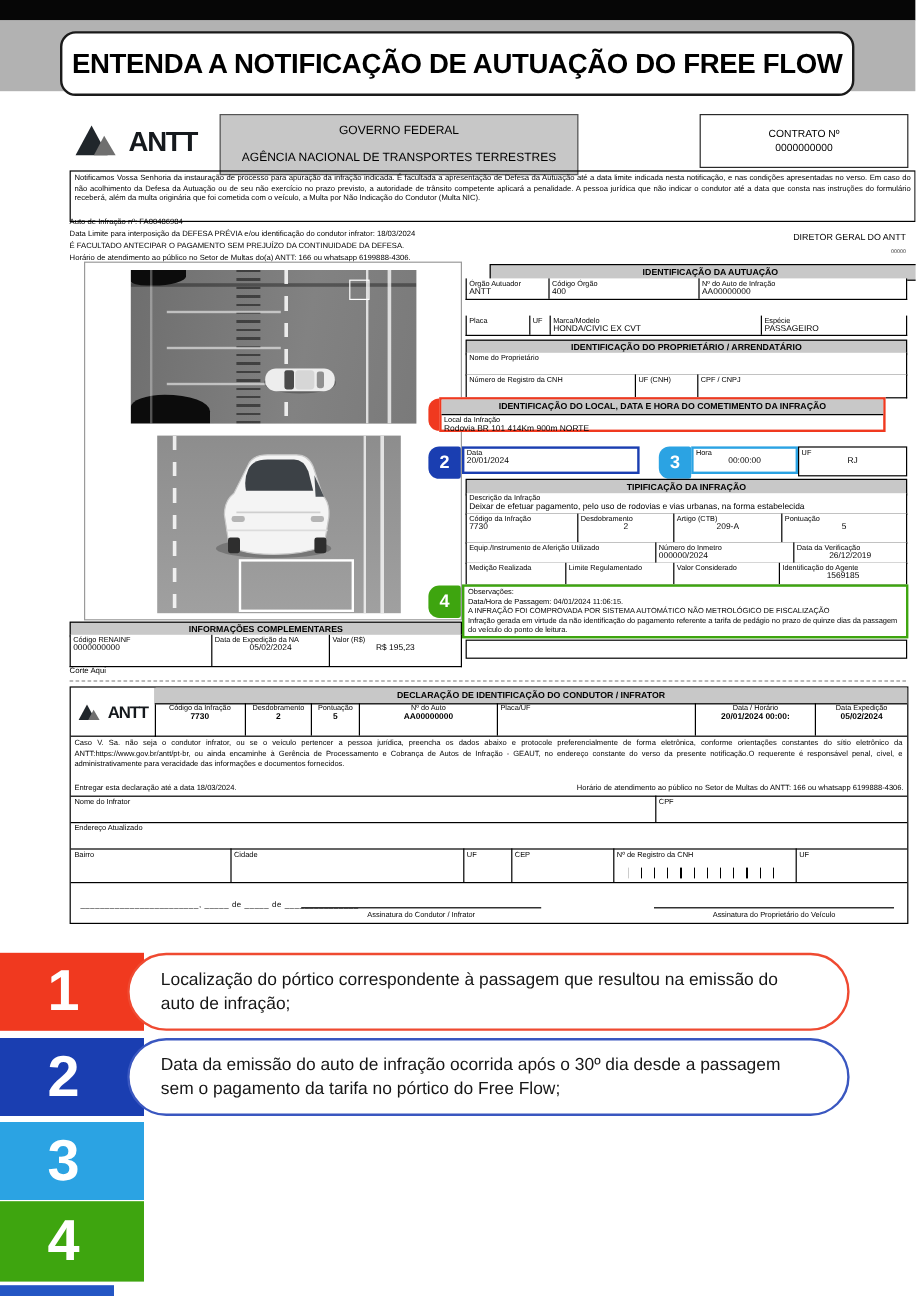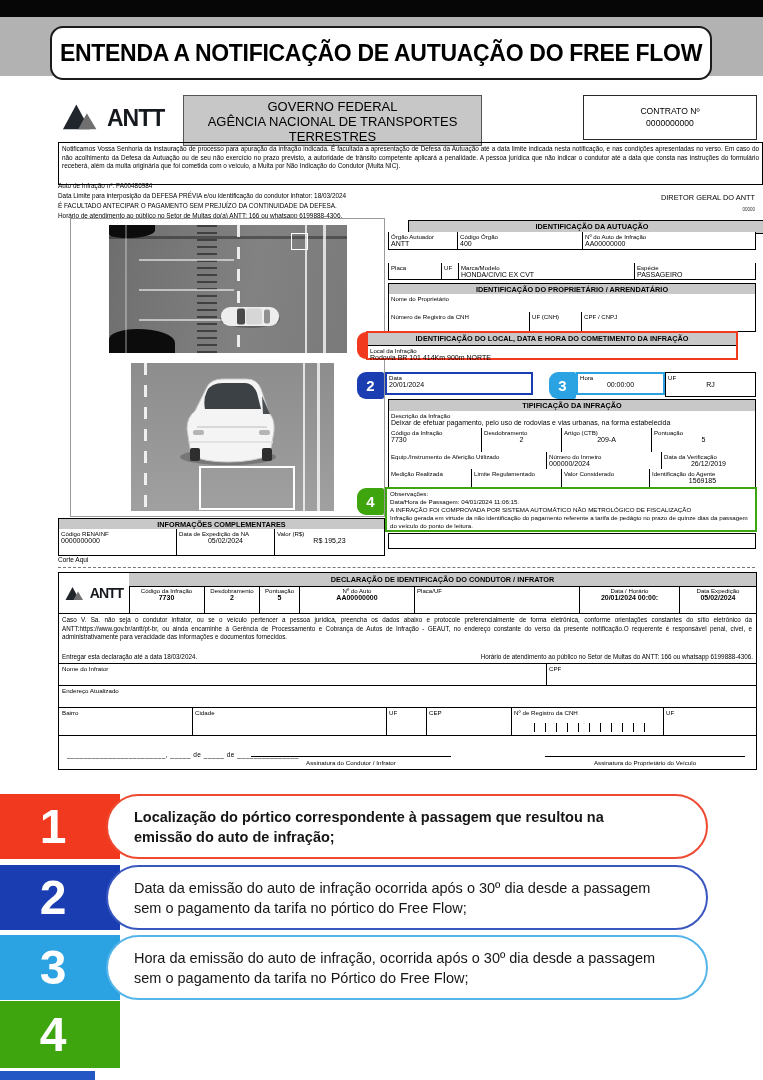--- a/index.html
+++ b/index.html
@@ -14,21 +14,21 @@
             border-radius:13px;display:flex;align-items:center;justify-content:center;
             font-size:23px;font-weight:bold;letter-spacing:-0.3px;}
 
   
   .logo{display:flex;align-items:center;gap:3px;}
   .logo-txt{font-weight:bold;font-size:23px;letter-spacing:-1px;color:#15191d;}
   .logo.small .logo-txt{font-size:14px;}
   .hbox{border:1.5px solid #2a2a2a;background:#fff;display:flex;flex-direction:column;
         align-items:center;justify-content:center;text-align:center;}
   .govbox{background:#c7c7c7;border:1px solid #555;justify-content:space-around;padding:3px 0;}
-  .f7{font-size:13px;} .f8{font-size:8.6px;line-height:1.3;}
+  .f7{font-size:10px;} .f8{font-size:8.6px;line-height:1.3;}
 
   .parabox{border:1px solid #000;font-size:6.4px;line-height:1.34;text-align:justify;
            padding:2px 3px;overflow:hidden;}
   .infoline{font-size:6.4px;line-height:1.55;}
 
   
   .sh{background:#c8c8c8;border:1px solid #000;font-size:7.3px;font-weight:bold;
       display:flex;align-items:center;justify-content:center;text-align:center;line-height:1;}
   .cells{display:flex;border:1px solid #000;border-top:none;background:#fff;}
   .cells.tb{border-top:1px solid #000;}
@@ -71,21 +71,21 @@
      background:repeating-linear-gradient(90deg,transparent 0 10px,#000 10px 11px);}
   .sig{position:absolute;border-top:1px solid #000;text-align:center;font-size:6.2px;padding-top:1.5px;}
 
   
   .bbar{position:absolute;left:0;width:120px;}
   .bnum{position:absolute;left:0;width:106px;text-align:center;color:#fff;font-weight:bold;
         font-size:48px;display:flex;align-items:center;justify-content:center;}
   .pill{position:absolute;left:106px;width:602px;background:#fff;border-radius:33px;
         box-sizing:border-box;display:flex;flex-direction:column;justify-content:center;
         padding:0 42px 0 26px;font-size:14.5px;line-height:1.38;color:#161616;}
-  .bg-red{background:#f0391f;}   .bd-red{border:2px solid #ef4a31;font-weight:bold;}
+  .bg-red{background:#f0391f;}   .bd-red{border:2px solid #ef4a31;}
   .bg-dblue{background:#1a3eb1;} .bd-dblue{border:2px solid #3a57c0;}
   .bg-lblue{background:#2ba3e3;} .bd-lblue{border:2px solid #55b5e8;}
   .bg-green{background:#3ea50f;} .bd-green{border:2px solid #58b42c;}
   .partialbar{position:absolute;left:0;top:1071px;width:95px;height:9px;background:#2456c4;}
 </style>
 </head>
 <body>
 
 <div class="page">
 
@@ -421,21 +421,18 @@
   </div>
 
   <div class="bbar bg-dblue" style="top:865px;height:65px;"></div>
   <div class="bnum" style="top:865px;height:65px;">2</div>
   <div class="pill bd-dblue" style="top:865px;height:65px;">
     <div>Data da emissão do auto de infração ocorrida após o 30º dia desde a passagem sem o pagamento da tarifa no pórtico do Free Flow;</div>
   </div>
 
   <div class="bbar bg-lblue" style="top:935px;height:65px;"></div>
   <div class="bnum" style="top:935px;height:65px;">3</div>
-  <div class="pill bd-lblue" style="top:935px;height:65px;">
-    <div>Hora da emissão do auto de infração, ocorrida após o 30º dia desde a passagem sem o pagamento da tarifa no Pórtico do Free Flow;</div>
-  </div>
 
   <div class="bbar bg-green" style="top:1001px;height:67px;"></div>
   <div class="bnum" style="top:1001px;height:67px;">4</div>
 
   <div class="partialbar"></div>
 </div>
 
 </body></html>

